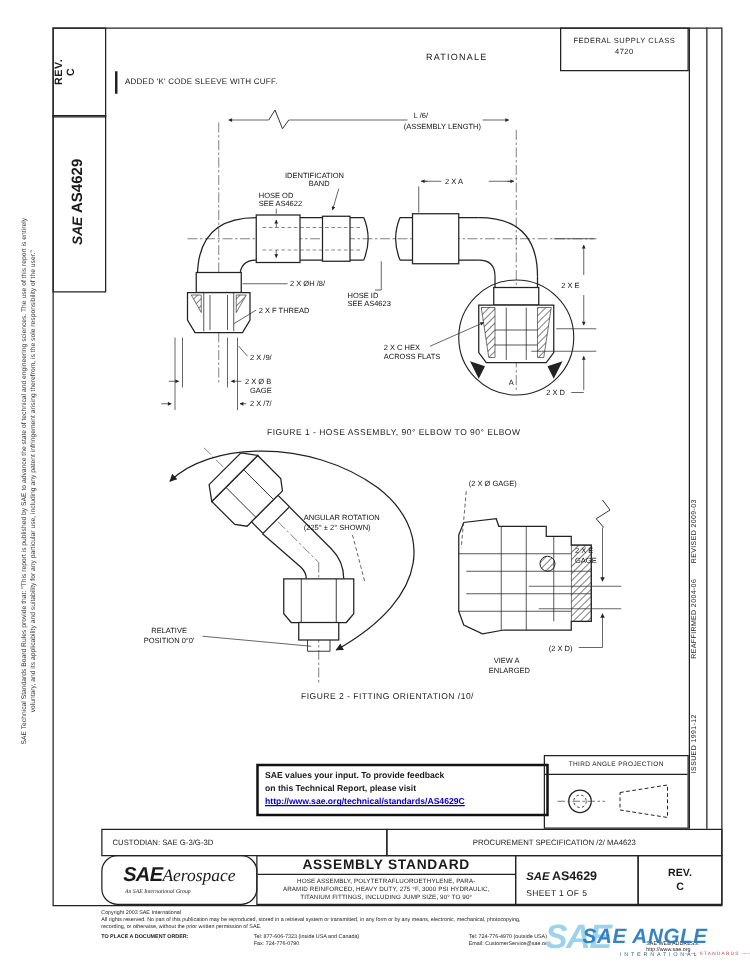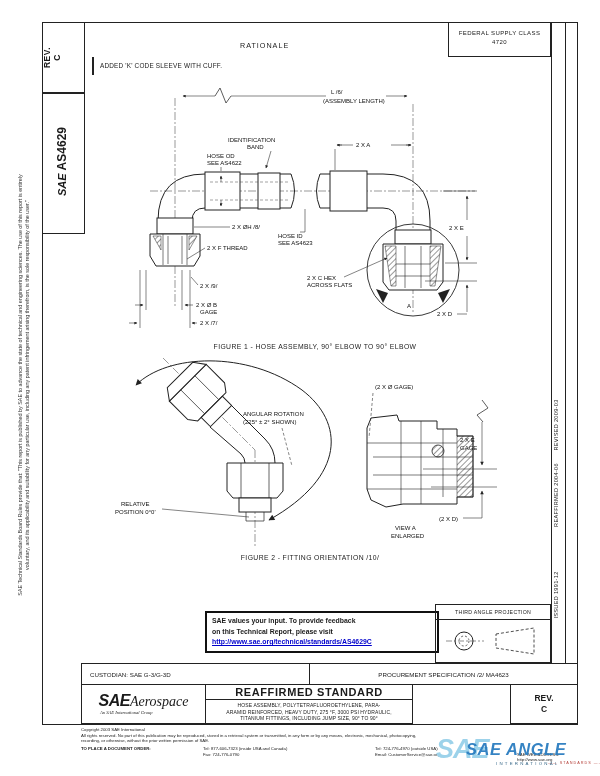--- a/index.html
+++ b/index.html
@@ -70,21 +70,21 @@
   <div class="abs vline" style="left:565px;top:22px;height:641px;"></div>
   <div class="abs rot datetxt" style="left:523px;top:420px;width:70px;height:10px;">REVISED 2009-03</div>
   <div class="abs rot datetxt" style="left:518px;top:490px;width:80px;height:10px;">REAFFIRMED 2004-06</div>
   <div class="abs rot datetxt" style="left:525px;top:590px;width:66px;height:10px;">ISSUED 1991-12</div>
 
   <div class="abs box fsc" style="left:448px;top:22px;width:103px;height:35px;box-sizing:border-box;">
     <div>FEDERAL SUPPLY CLASS</div>
     <div>4720</div>
   </div>
 
-  <div class="abs rationale" style="left:240px;top:41px;width:150px;text-align:left;">RATIONALE</div>
+  <div class="abs rationale" style="left:240px;top:41px;width:150px;text-align:right;">RATIONALE</div>
   <div class="abs" style="left:92px;top:57px;width:2px;height:18px;background:#222;"></div>
   <div class="abs addnote" style="left:100px;top:62px;">ADDED 'K' CODE SLEEVE WITH CUFF.</div>
 
   <svg class="abs" style="left:95px;top:78px;" width="470" height="264" viewBox="0 0 470 264">
     <defs>
       <marker id="a1" viewBox="0 0 10 10" refX="9" refY="5" markerWidth="7" markerHeight="5" orient="auto-start-reverse">
         <path d="M0,0 L10,5 L0,10 z" fill="#222"></path>
       </marker>
       <pattern id="h1" width="4" height="4" patternUnits="userSpaceOnUse" patternTransform="rotate(45)">
         <line x1="0" y1="0" x2="0" y2="4" stroke="#333" stroke-width="1"></line>
@@ -307,33 +307,37 @@
       <circle cx="28" cy="21" r="9" fill="none" stroke="#222" stroke-width="1"></circle>
       <circle cx="28" cy="21" r="5" fill="none" stroke="#222" stroke-width="0.7" stroke-dasharray="2 2"></circle>
       <line x1="10" y1="21" x2="48" y2="21" stroke="#444" stroke-width="0.6" stroke-dasharray="6 2 2 2"></line>
       <path d="M60,14 L98,8 L98,34 L60,28 Z" fill="none" stroke="#222" stroke-width="0.8" stroke-dasharray="3 2"></path>
     </svg>
   </div>
 
   <div class="abs cell cust" style="left:81px;top:663px;width:229px;height:22px;">CUSTODIAN: SAE G-3/G-3D</div>
   <div class="abs cell proc" style="left:309px;top:663px;width:269px;height:22px;">PROCUREMENT SPECIFICATION /2/ MA4623</div>
 
-  <div class="abs cell" style="left:81px;top:684px;width:125px;height:40px;">
+  <div class="abs cell" style="left:81px;top:684px;width:125px;height:40px;border-radius:13px;">
     <div style="text-align:center;padding-top:7px;">
       <span class="logo-sae">SAE</span><span class="logo-aero">Aerospace</span>
       <div class="logo-sub" style="text-align:left;padding-left:18px;">An SAE International Group</div>
     </div>
   </div>
   <div class="abs cell" style="left:205px;top:684px;width:208px;height:40px;">
-    <div class="tb-head">REAFFIRMED STANDARD</div>
+    <div class="tb-head">ASSEMBLY STANDARD</div>
     <div class="tb-sub">
       <div>HOSE ASSEMBLY, POLYTETRAFLUOROETHYLENE, PARA-</div>
       <div>ARAMID REINFORCED, HEAVY DUTY, 275 °F, 3000 PSI HYDRAULIC,</div>
       <div>TITANIUM FITTINGS, INCLUDING JUMP SIZE, 90° TO 90°</div>
     </div>
+  </div>
+  <div class="abs cell" style="left:412px;top:684px;width:99px;height:40px;padding:6px 0 0 8px;">
+    <div><span class="doccell-sae">SAE</span><span class="doccell-num">AS4629</span></div>
+    <div class="sheet" style="margin-top:3px;">SHEET 1 OF 5</div>
   </div>
   <div class="abs cell revcell" style="left:510px;top:684px;width:68px;height:40px;">
     <div>REV.</div>
     <div>C</div>
   </div>
 
   <div class="abs foot" style="left:81px;top:727px;width:500px;">
     <div>Copyright 2003 SAE International</div>
     <div>All rights reserved. No part of this publication may be reproduced, stored in a retrieval system or transmitted, in any form or by any means, electronic, mechanical, photocopying,</div>
     <div>recording, or otherwise, without the prior written permission of SAE.</div>

